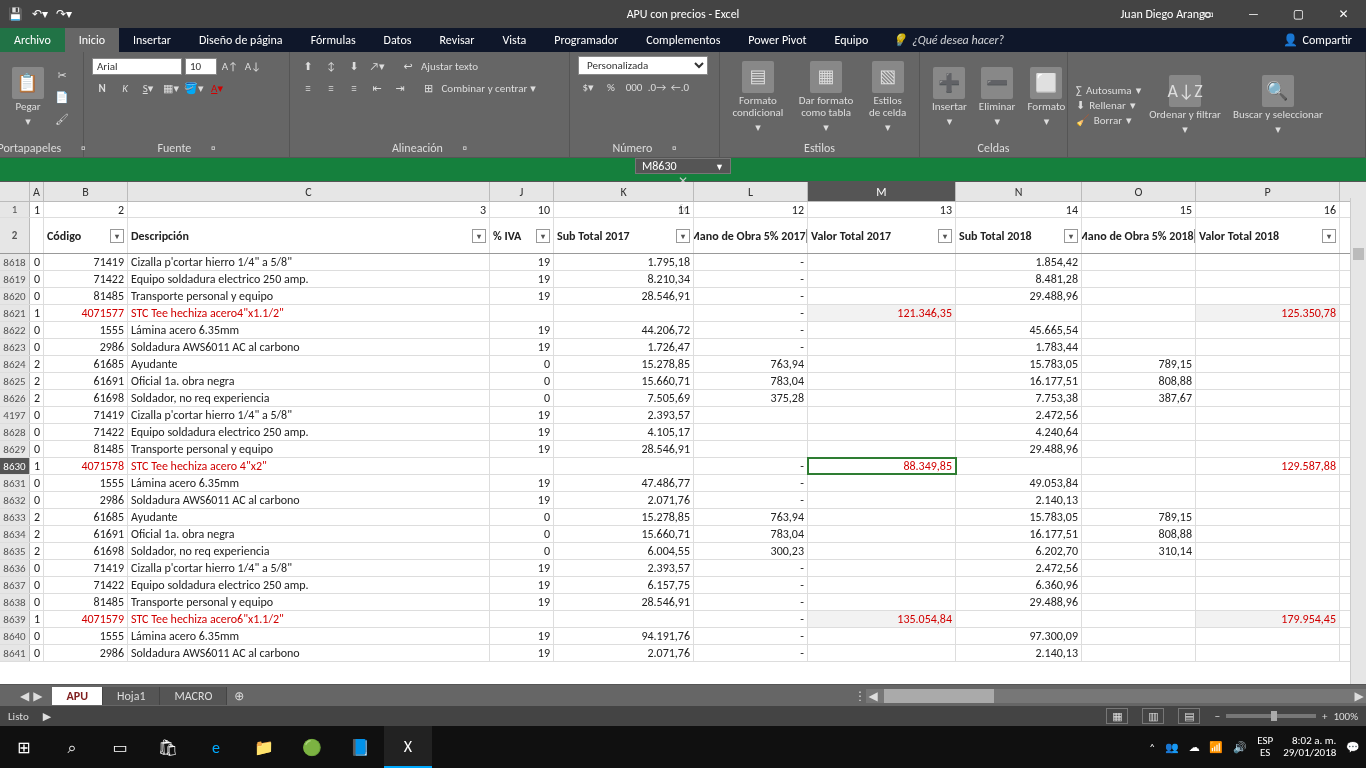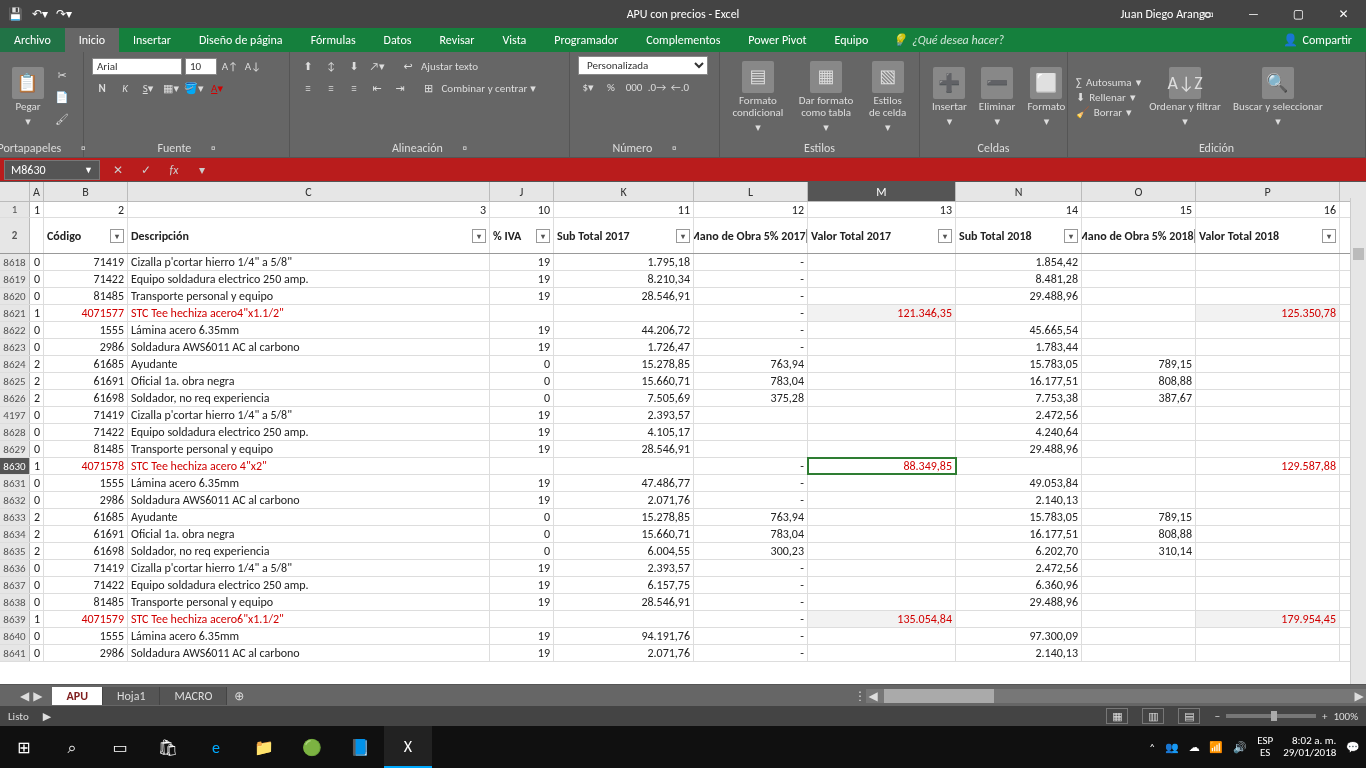--- a/index.html
+++ b/index.html
@@ -8,21 +8,21 @@
 
 .titlebar { height: 28px; background: #444; color: #fff; display: flex; align-items: center; font-size: 12px; position: relative; }
 .titlebar .qat { display: flex; gap: 8px; padding-left: 8px; align-items: center; }
 .titlebar .qat span { width: 16px; height: 16px; display: flex; align-items: center; justify-content: center; }
 .titlebar .title { position: absolute; left: 50%; transform: translateX(-50%); }
 .titlebar .user { position: absolute; right: 155px; }
 .titlebar .winctl { position: absolute; right: 0; display: flex; gap: 0; }
 .titlebar .winctl span { width: 45px; height: 28px; display: flex; align-items: center; justify-content: center; }
 
 
-.ribtabs { height: 24px; background: #15803d; display: flex; align-items: stretch; color: #fff; font-size: 12px; }
+.ribtabs { height: 24px; background: #0f172a; display: flex; align-items: stretch; color: #fff; font-size: 12px; }
 .ribtabs .tab { padding: 0 14px; display: flex; align-items: center; cursor: default; }
 .ribtabs .tab.file { background: #217346; }
 .ribtabs .tab.active { background: #666; }
 .ribtabs .tellme { margin-left: 10px; display: flex; align-items: center; gap: 5px; opacity: .8; font-style: italic; }
 .ribtabs .share { margin-left: auto; padding: 0 14px; display: flex; align-items: center; gap:4px; }
 
 
 .ribbody { height: 106px; background: #666; display: flex; color: #ddd; font-size: 11px; border-bottom: 1px solid #555; }
 .ribgroup { border-right: 1px solid #555; padding: 4px 8px 2px; display: flex; flex-direction: column; justify-content: space-between; }
 .ribgroup .label { text-align: center; font-size: 12px; padding-top: 2px; display:flex; justify-content:center; align-items:center; gap:20px; }
@@ -33,21 +33,21 @@
 .fontcombo.name { width: 90px; }
 .fontcombo.size { width: 32px; }
 .fontcombo.numfmt { width: 130px; }
 .minibtn { width:20px; height:20px; display:inline-flex; align-items:center; justify-content:center; font-size:11px; }
 .rowstack { display:flex; flex-direction:column; gap:2px;}
 .rowstack .row { display:flex; gap:3px; align-items:center; }
 .editing { display:flex; flex-direction:column; gap:2px; align-items:flex-start; font-size:11px; }
 .editing .row { display:flex; align-items:center; gap:4px; }
 
 
-.fbar { height: 24px; background: #b91c1c; display: flex; align-items: center; border-bottom: 1px solid #555; font-size: 12px; }
+.fbar { height: 24px; background: #15803d; display: flex; align-items: center; border-bottom: 1px solid #555; font-size: 12px; flex-direction: column; }
 .namebox { width: 96px; background: #555; color:#fff; height: 20px; margin: 0 4px; padding: 0 6px; display:flex; align-items:center; border:1px solid #777;}
 .namebox .arrow { margin-left:auto; font-size:9px;}
 .fxbtn { width: 28px; color:#ccc; display:flex; align-items:center; justify-content:center; }
 .formula { flex: 1; color: #fff; padding-left: 4px; }
 
 
 .grid { position: relative; }
 .colhdrs { display: flex; height: 20px; background: #e6e6e6; font-size: 12px; color:#333; border-bottom:1px solid #bbb;}
 .colhdrs .corner { width: 30px; border-right: 1px solid #bbb; background:#e6e6e6; }
 .colhdrs .ch { border-right: 1px solid #bbb; display:flex; align-items:center; justify-content:center; }
@@ -232,21 +232,20 @@
   <div class="ribgroup" style="flex:1;">
     <div class="controls">
       <div class="editing">
         <div class="row">∑ <span>Autosuma</span> ▾</div>
         <div class="row">⬇ <span>Rellenar</span> ▾</div>
         <div class="row">🧹 <span>Borrar</span> ▾</div>
       </div>
       <div class="bigbtn"><div class="ico">A↓Z</div><span>Ordenar y filtrar</span>▾</div>
       <div class="bigbtn"><div class="ico">🔍</div><span>Buscar y seleccionar</span>▾</div>
     </div>
-    <div class="label">Edición</div>
   </div>
 </div>
 
 <div class="fbar">
   <div class="namebox">
       <span>M8630</span>
       <span class="arrow">▼</span>
     </div>
   <div class="fxbtn">✕</div>
   <div class="fxbtn">✓</div>

